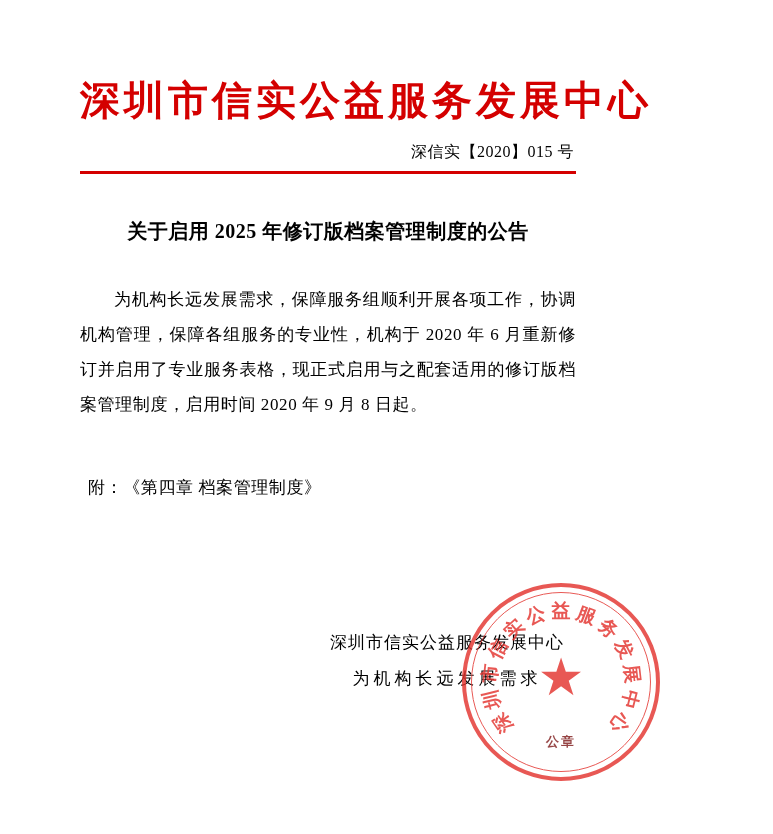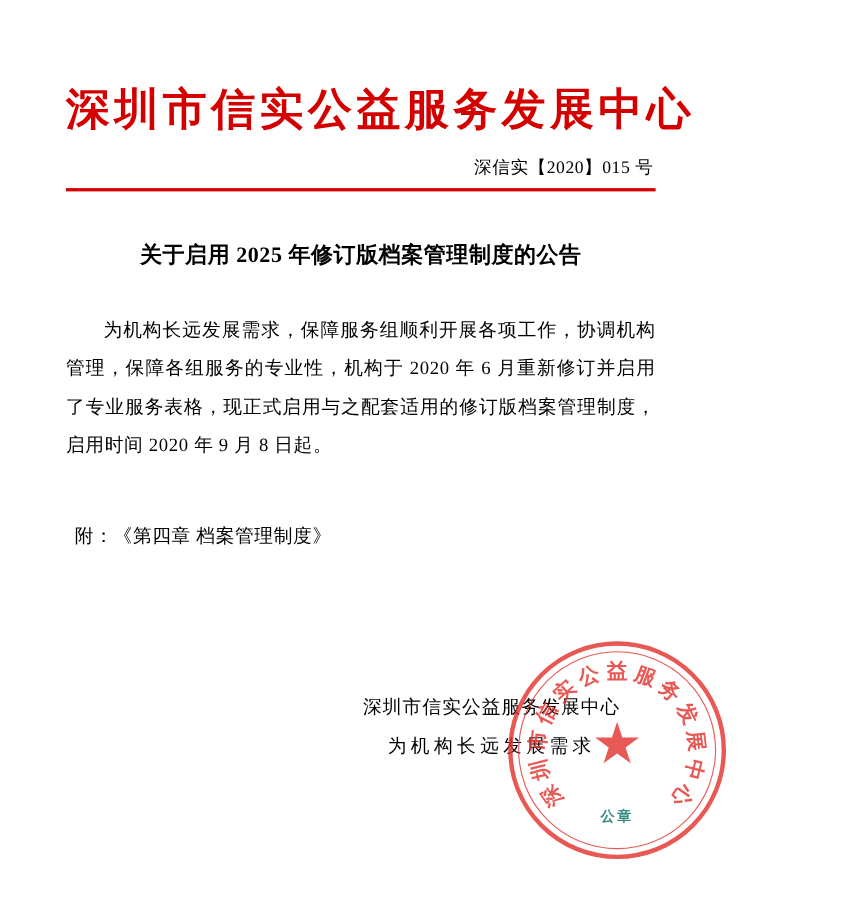--- a/index.html
+++ b/index.html
@@ -13,21 +13,21 @@
     font-family: "Liberation Serif", "DejaVu Serif", serif;
     color: #000000;
     position: relative;
     overflow: hidden;
   }
   .page {
     position: relative;
     width: 656px;
     height: 834px;
     box-sizing: border-box;
-    padding: 0 60px;
+    padding: 0 80px;
   }
 
   
   .letterhead {
     text-align: center;
     padding-top: 76px;
   }
   .org-title {
     color: #d40000;
     font-family: "DejaVu Serif", "Liberation Serif", serif;
@@ -149,21 +149,21 @@
     line-height: 22px;
     color: #e3342f;
     text-align: center;
   }
   .seal-sub {
     position: absolute;
     left: 50%;
     bottom: 26px;
     transform: translateX(-50%);
     font-size: 13px;
-    color: #0f766e;
+    color: #7f1d1d;
     letter-spacing: 2px;
     font-weight: bold;
     text-align: right;
   }
 </style>
 </head>
 <body>
 
 <div class="page">
 

